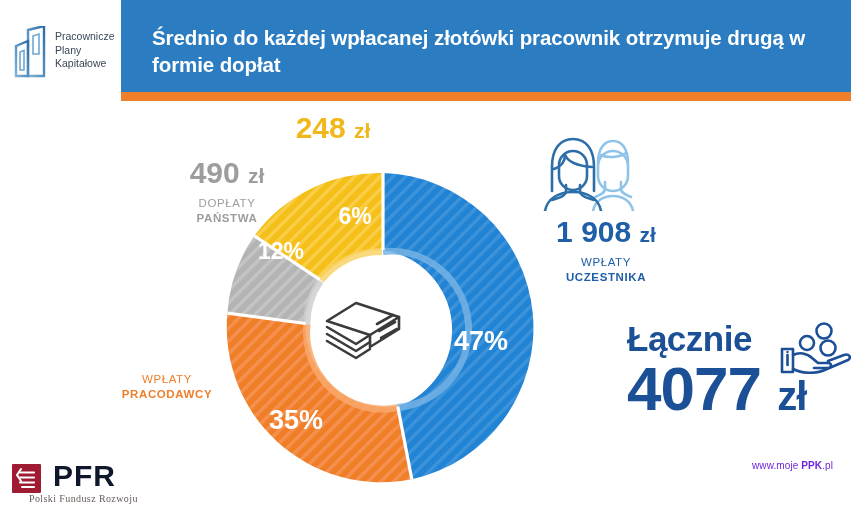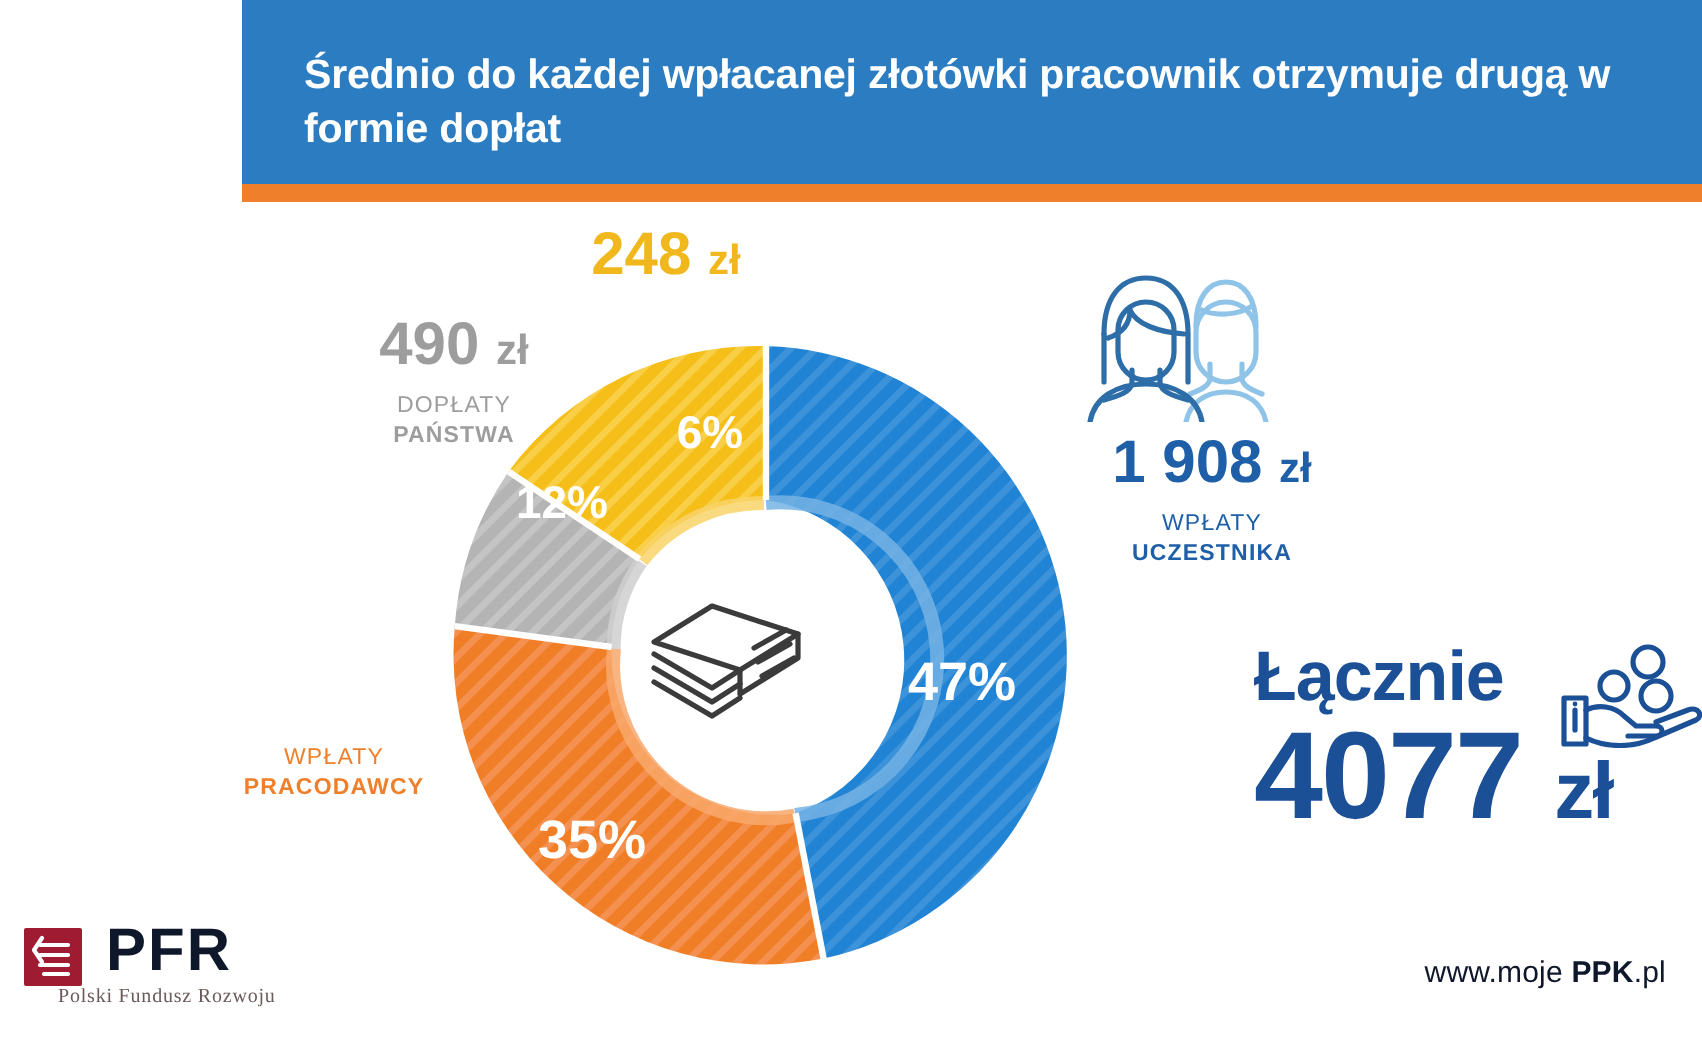--- a/index.html
+++ b/index.html
@@ -86,36 +86,55 @@
     position:absolute;left:41px;top:-4px;
     font-family:Liberation Sans, sans-serif;
     font-size:30px;font-weight:bold;color:#0f172a;letter-spacing:1px;
   }
   .pfr .pfr-sub{
     position:absolute;left:1px;top:30px;
     font-family:"Liberation Serif", serif;
     font-size:10px;color:#6b5a5a;letter-spacing:.4px;margin-left:16px;
   }
   .site{
-    position:absolute; right:18px; top:478px;
-    font-size:15px; color:#0f172a; font-weight:bold; letter-spacing:.1px;
+    position:absolute; right:18px; top:460px;
+    font-size:10px; color:#6d28d9; font-weight:bold; letter-spacing:.1px;
   }
   .site .w{font-weight:normal;}
 
   .pct{font-weight:bold;fill:#ffffff;}
 </style>
 </head>
 <body>
 
 <div class="root">
 
   <div class="header-bar"></div>
   <div class="header-stripe"></div>
   <div class="header-title">Średnio do każdej wpłacanej złotówki pracownik otrzymuje drugą w formie dopłat</div>
 
+  <div class="ppk-logo">
+    <svg class="mark" viewBox="0 0 34 52">
+      <defs>
+        <linearGradient id="gppk" x1="0" y1="1" x2="1" y2="0">
+          <stop offset="0" stop-color="#7fb2d8"></stop>
+          <stop offset="1" stop-color="#2d6ea8"></stop>
+        </linearGradient>
+      </defs>
+      <path d="M14 4 L30 0 L30 50 L14 50 Z" fill="none" stroke="url(#gppk)" stroke-width="2.4"></path>
+      <path d="M2 20 L14 15 L14 50 L2 50 Z" fill="none" stroke="url(#gppk)" stroke-width="2.4"></path>
+      <path d="M6 26 L10 24.5 L10 44 L6 44 Z" fill="none" stroke="#6ea8d2" stroke-width="1.6"></path>
+      <path d="M19 10 L25 8 L25 28 L19 28 Z" fill="none" stroke="#6ea8d2" stroke-width="1.6"></path>
+    </svg>
+    <div class="txt">
+      <div>Pracownicze</div>
+      <div>Plany</div>
+      <div>Kapitałowe</div>
+    </div>
+  </div>
 
   <div class="donut-wrap">
     <svg viewBox="0 0 322 322">
       <defs>
         <pattern id="hblue" width="9" height="9" patternTransform="rotate(45)" patternUnits="userSpaceOnUse">
           <rect width="9" height="9" fill="#2183d4"></rect>
             <rect width="3.4" height="9" fill="#3d93da"></rect>
         </pattern>
         <pattern id="horange" width="9" height="9" patternTransform="rotate(45)" patternUnits="userSpaceOnUse">
           <rect width="9" height="9" fill="#f07e26"></rect>

